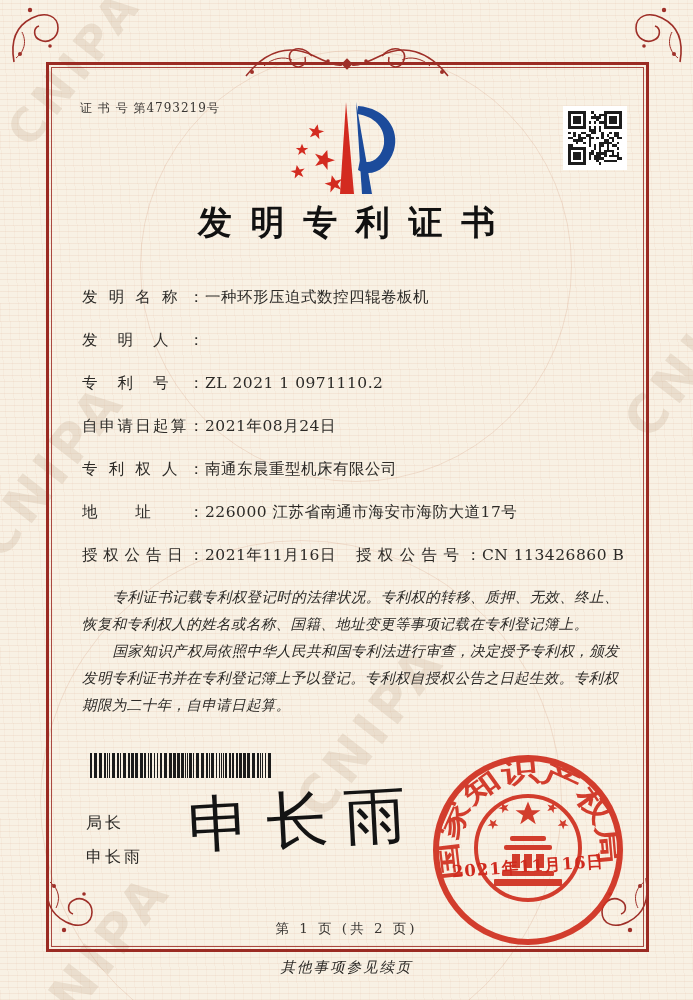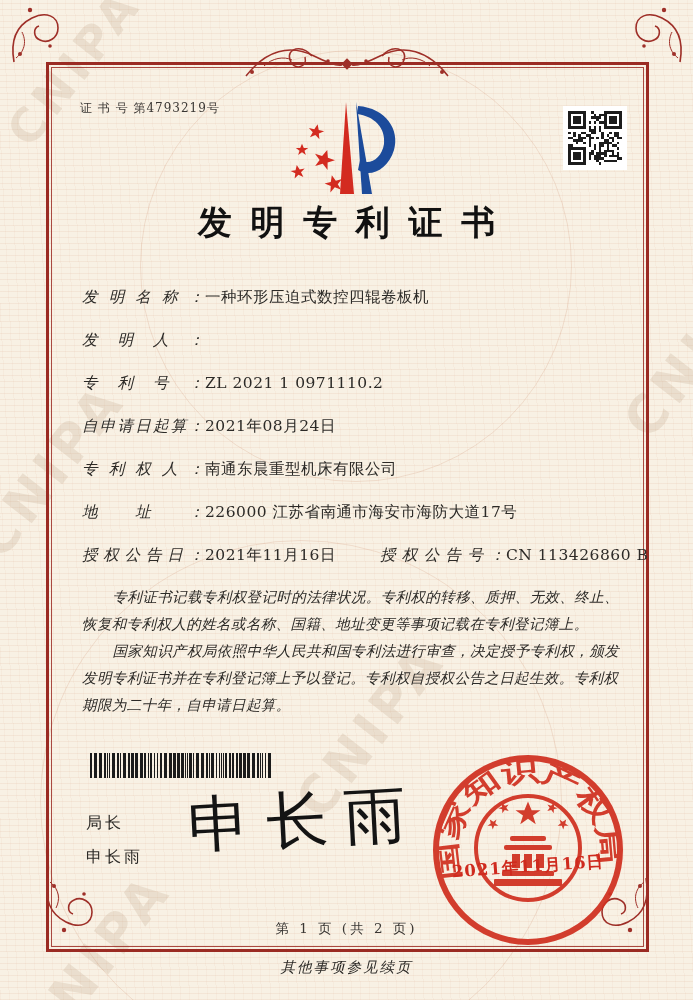--- a/index.html
+++ b/index.html
@@ -33,22 +33,22 @@
   .qr-grid{display:grid;grid-template-columns:repeat(21,1fr);grid-template-rows:repeat(21,1fr);width:54px;height:54px;}
   .qr-grid div{background:transparent;}
   .qr-grid div.on{background:#1c1c1c;}
   .logo{position:absolute;left:288px;top:98px;}
   .title{
     position:absolute;left:0;right:0;top:200px;text-align:center;
     font-size:34px;font-weight:700;letter-spacing:.55em;text-indent:.55em;color:#111;
   }
   .fields{position:absolute;left:82px;top:284px;width:548px;}
   .frow{display:flex;align-items:baseline;margin-bottom:17px;font-size:15.5px;line-height:26px;color:#2c2a27;}
-  .flabel{display:inline-block;width:122px;flex:none;text-align:justify;text-align-last:justify;font-style:italic;}
-  .flabel.second{width:125px;margin-left:44px;}
+  .flabel{display:inline-block;width:122px;flex:none;text-align:justify;text-align-last:justify;}
+  .flabel.second{width:125px;margin-left:20px;}
   .fvalue{margin-left:1px;letter-spacing:.5px;white-space:nowrap;}
   .body-text{
     position:absolute;left:82px;top:584px;width:549px;
     font-size:14.5px;line-height:27px;font-style:italic;color:#2c2a27;letter-spacing:.4px;
   }
   .body-text p{margin:0;text-indent:2.1em;}
   .barcode{position:absolute;left:90px;top:753px;width:186px;height:25px;display:flex;align-items:stretch;}
   .barcode i{display:block;background:#1b1b1b;}
   .barcode s{display:block;}
   .sig-labels{position:absolute;left:86px;top:806px;font-size:16px;letter-spacing:3px;color:#2c2a27;line-height:34px;}

